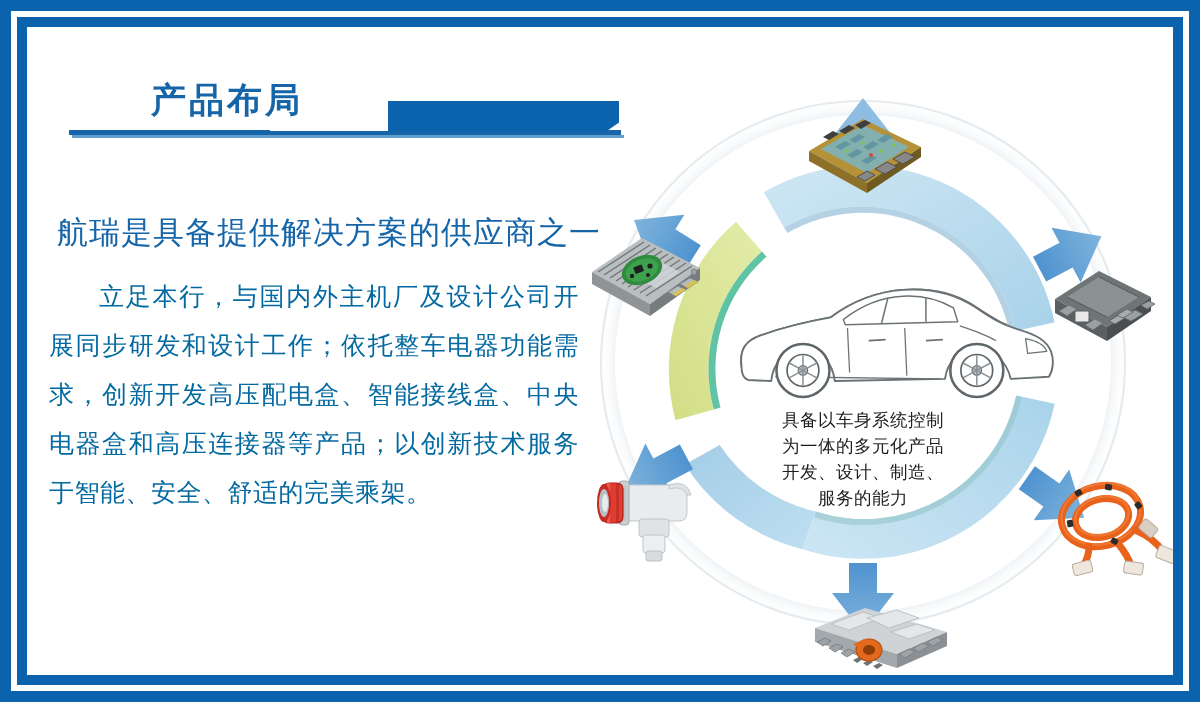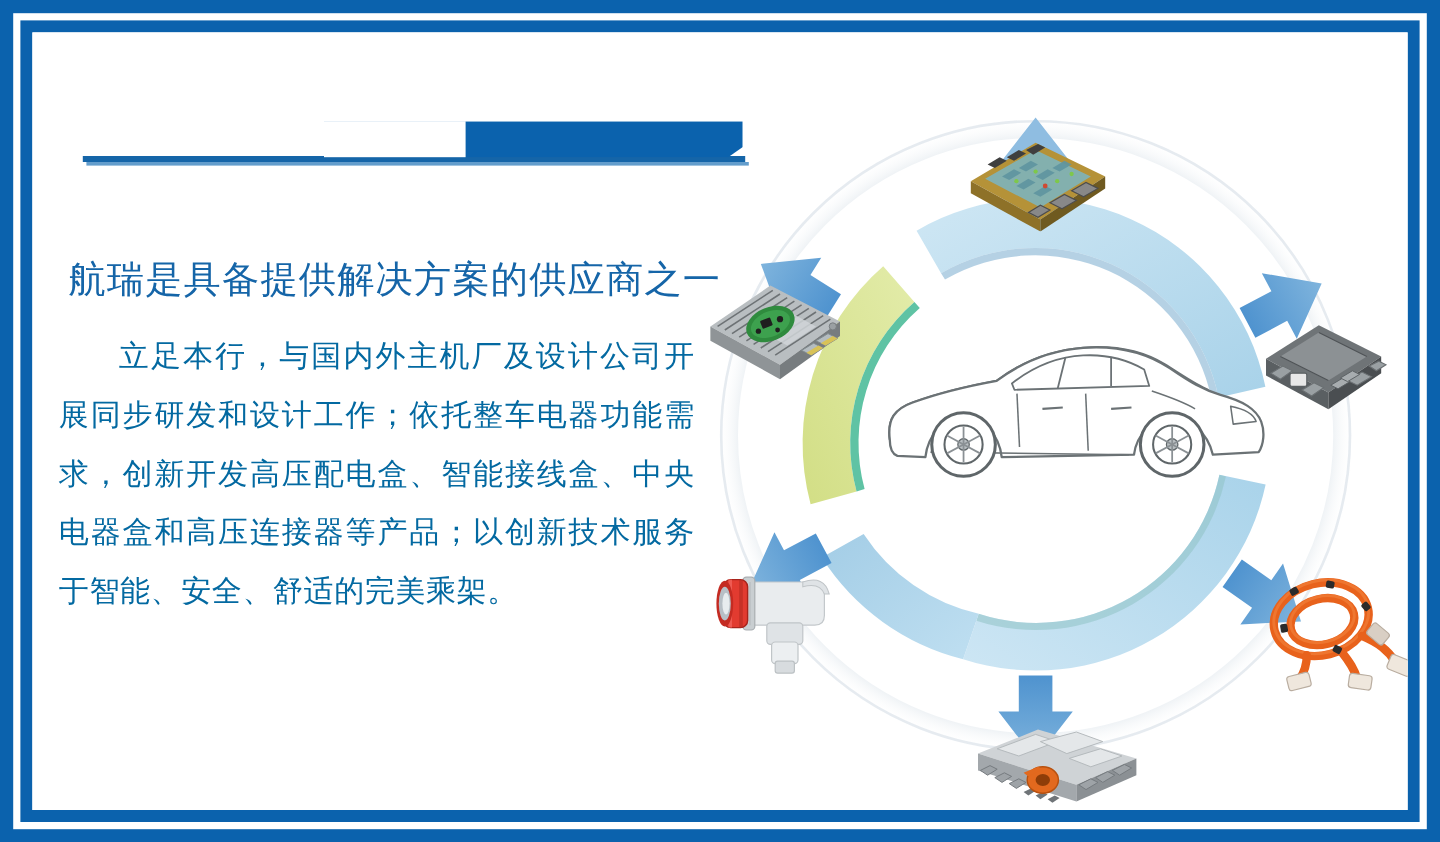--- a/index.html
+++ b/index.html
@@ -148,20 +148,21 @@
   <div class="frame-outer"></div>
   <div class="frame-inner"></div>
 
   <div class="canvas">
 
     <div class="header">
       <div class="header-bar"></div>
       <div class="header-bar-mask"></div>
       <div class="header-rule-shadow"></div>
       <div class="header-rule"></div>
+      <div class="header-title">产品布局</div>
     </div>
 
     <div class="lead">航瑞是具备提供解决方案的供应商之一</div>
 
     <div class="body-copy">立足本行，与国内外主机厂及设计公司开展同步研发和设计工作；依托整车电器功能需求，创新开发高压配电盒、智能接线盒、中央电器盒和高压连接器等产品；以创新技术服务于智能、安全、舒适的完美乘架。</div>
 
     <div class="diagram">
 
       <svg width="620" height="600" viewBox="0 0 620 600">
         <defs>
@@ -329,20 +330,26 @@
             <line x1="230" y1="90" x2="230" y2="76"></line>
               <line x1="230" y1="90" x2="243" y2="83"></line>
             <line x1="230" y1="90" x2="243" y2="97"></line>
               <line x1="230" y1="90" x2="230" y2="104"></line>
             <line x1="230" y1="90" x2="217" y2="97"></line>
               <line x1="230" y1="90" x2="217" y2="83"></line>
           </g>
         </g>
       </svg>
 
+      <div class="center-caption">
+        <div>具备以车身系统控制</div>
+        <div>为一体的多元化产品</div>
+        <div>开发、设计、制造、</div>
+        <div>服务的能力</div>
+      </div>
 
       <div class="product p-top">
         <svg width="132" height="92" viewBox="0 0 132 92">
           <g transform="translate(6,6)">
             <path fill="#b59238" d="M 8 44 L 62 12 L 120 40 L 66 76 Z"></path>
             <path fill="#8e7128" d="M 8 44 L 8 54 L 66 86 L 66 76 Z"></path>
             <path fill="#6f5a20" d="M 66 76 L 66 86 L 120 50 L 120 40 Z"></path>
             <path fill="#7fb3b8" d="M 20 42 L 62 18 L 108 40 L 66 66 Z" opacity=".92"></path>
             <g fill="#5f95a0" opacity=".9">
               <path d="M 34 40 L 44 34 L 50 37 L 40 43 Z"></path>

